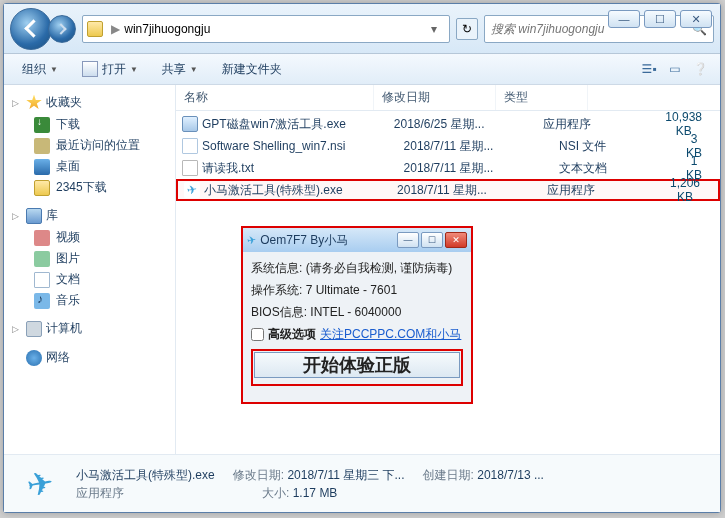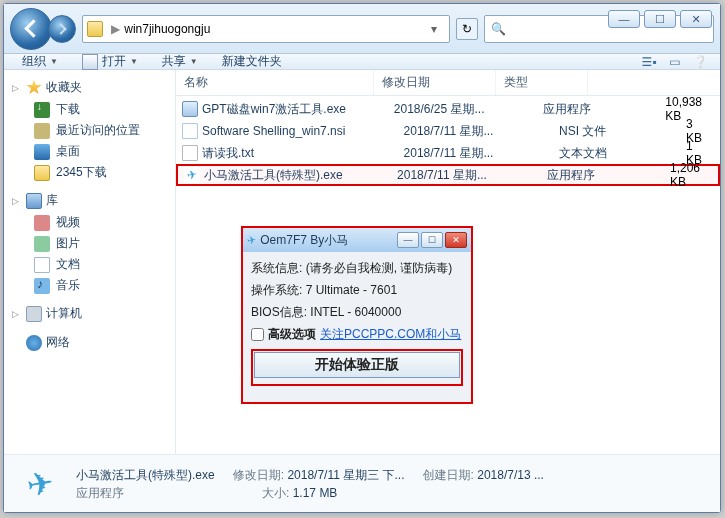--- a/index.html
+++ b/index.html
@@ -30,21 +30,21 @@
 }
 .addr-icon{width:16px;height:16px;background:linear-gradient(#ffe9a8,#edc94f);border:1px solid #c0a030;border-radius:2px;margin-right:4px;}
 .addr-sep{color:#888;margin:0 4px;}
 .addr-dropdown{margin-left:auto;width:14px;color:#666;}
 .refresh{width:22px;height:22px;border:1px solid #8aa8c4;background:#eaf3fb;display:flex;align-items:center;justify-content:center;border-radius:2px;}
 .searchbar{width:230px;height:28px;border:1px solid #8aa8c4;border-radius:2px;display:flex;align-items:center;padding:0 6px;background:#fff;}
 .search-input{border:none;outline:none;flex:1;color:#7a8a9a;font-style:italic;background:transparent;}
 .search-icon{color:#3a6aa8;}
 .wincontrols{position:absolute;right:8px;top:6px;display:flex;gap:4px;}
 .wc{width:32px;height:18px;border:1px solid #7a9ac0;border-radius:3px;background:linear-gradient(#f6fbff,#d0e2f2);display:flex;align-items:center;justify-content:center;font-size:11px;color:#3a5a80;}
-.toolbar{height:16px;background:linear-gradient(#f4f9fe,#e1edf8);border-bottom:1px solid #cdd9e6;display:flex;align-items:center;padding:0 8px;gap:4px;}
+.toolbar{height:31px;background:linear-gradient(#f4f9fe,#e1edf8);border-bottom:1px solid #cdd9e6;display:flex;align-items:center;padding:0 8px;gap:4px;}
 .tbtn{padding:4px 10px;color:#1d3c5e;display:flex;align-items:center;gap:4px;}
 .tbtn .caret{font-size:8px;color:#555;}
 .tbtn-icon{width:16px;height:16px;display:inline-block;}
 .tspacer{flex:1;}
 .ticon{width:22px;height:22px;display:flex;align-items:center;justify-content:center;color:#3a6a9a;}
 .mainarea{flex:1;display:flex;min-height:0;}
 .sidebar{width:172px;background:#fff;border-right:1px solid #e2eaf2;overflow:auto;padding:6px 0;}
 .sgroup{margin-bottom:6px;}
 .sghead{display:flex;align-items:center;gap:4px;padding:3px 8px;color:#1d3c5e;}
 .sghead .tri{font-size:9px;color:#888;width:10px;}
@@ -70,21 +70,21 @@
 .col{padding:0 8px;border-right:1px solid #f0f4f8;height:100%;display:flex;align-items:center;}
 .col-name{width:198px;}
 .col-date{width:122px;}
 .col-type{width:92px;}
 .col-size{flex:1;text-align:right;padding-right:18px;}
 .rows{flex:1;position:relative;padding:2px 0;}
 .row{display:flex;align-items:center;height:22px;padding:0 0;gap:40px;}
 .row .c-name{width:198px;display:flex;align-items:center;gap:4px;padding-left:6px;color:#1d3c5e;overflow:hidden;white-space:nowrap;}
 .row .c-date{width:122px;color:#1d3c5e;overflow:hidden;white-space:nowrap;}
 .row .c-type{width:92px;color:#1d3c5e;}
-.row .c-size{flex:1;text-align:left;color:#000000;padding-right:18px;}
+.row .c-size{flex:1;text-align:center;color:#0c4a6e;padding-right:18px;}
 .fic{width:16px;height:16px;flex-shrink:0;}
 .fic-exe{background:linear-gradient(#e0f0ff,#a8c8e8);border:1px solid #6a90ba;border-radius:2px;}
 .fic-nsi{background:#fff;border:1px solid #b0c8e0;border-radius:1px;}
 .fic-txt{background:#fff;border:1px solid #b8b8b8;border-radius:1px;}
 .fic-exe2{width:16px;height:16px;background:#fff;border-radius:2px;display:flex;align-items:center;justify-content:center;}
 .plane{color:#3aa0d8;font-size:12px;transform:rotate(-10deg);}
 .row-hl{border:2px solid #d00;background:rgba(255,0,0,0.03);}
 .statusbar{height:58px;border-top:1px solid #e2eaf2;background:#f6fafc;display:flex;align-items:center;padding:4px 12px;gap:12px;}
 .sb-icon{width:48px;height:42px;display:flex;align-items:center;justify-content:center;}
 .sb-text{flex:1;color:#1d3c5e;line-height:1.5;}
@@ -99,21 +99,21 @@
 .dlg-title .plane{font-size:11px;}
 .dlg-title-text{color:#1d3c5e;flex:1;}
 .dlg-wc{display:flex;gap:2px;}
 .dwc{width:22px;height:16px;border:1px solid #7a9ac0;background:linear-gradient(#fff,#d0e2f2);display:flex;align-items:center;justify-content:center;font-size:9px;color:#3a5a80;border-radius:2px;}
 .dwc.close{background:linear-gradient(#f08a7a,#d13a28);color:#fff;border-color:#a02818;}
 .dlg-body{padding:8px 8px;font-size:12px;color:#222;}
 .dlg-body div{margin-bottom:5px;}
 .dlg-adv{display:flex;align-items:center;gap:4px;}
 .dlg-link{color:#1a5dcf;text-decoration:underline;}
 .dlg-btn-wrap{margin-top:6px;border:2px solid #d00;padding:1px;}
-.dlg-btn{width:100%;height:26px;background:linear-gradient(#f6fafc,#dce8f2);border:1px solid #7a9ac0;font-size:14px;font-weight:bold;display:flex;align-items:center;justify-content:center;font-family:SimSun,serif;}
+.dlg-btn{width:100%;height:26px;background:linear-gradient(#f6fafc,#dce8f2);border:1px solid #7a9ac0;font-size:18px;font-weight:bold;display:flex;align-items:center;justify-content:center;font-family:SimSun,serif;}
 input[type=checkbox]{width:13px;height:13px;}
 </style>
 </head>
 <body>
 
 <div class="explorer">
 
   <div class="wincontrols">
     <div class="wc">—</div>
     <div class="wc">☐</div>
@@ -124,20 +124,21 @@
     <div class="navcircle back"></div>
     <div class="navcircle fwd"></div>
     <div class="addrbar">
       <span class="addr-icon"></span>
       <span class="addr-sep">▶</span>
       <span>win7jihuogongju</span>
       <span class="addr-dropdown">▾</span>
     </div>
     <div class="refresh">↻</div>
     <div class="searchbar">
+      <input class="search-input" placeholder="搜索 win7jihuogongju" style="">
       <span class="search-icon">🔍</span>
     </div>
   </div>
 
   <div class="toolbar">
     <div class="tbtn">
         <span>组织</span>
         <span class="caret">▼</span>
       </div>
     <div class="tbtn">

